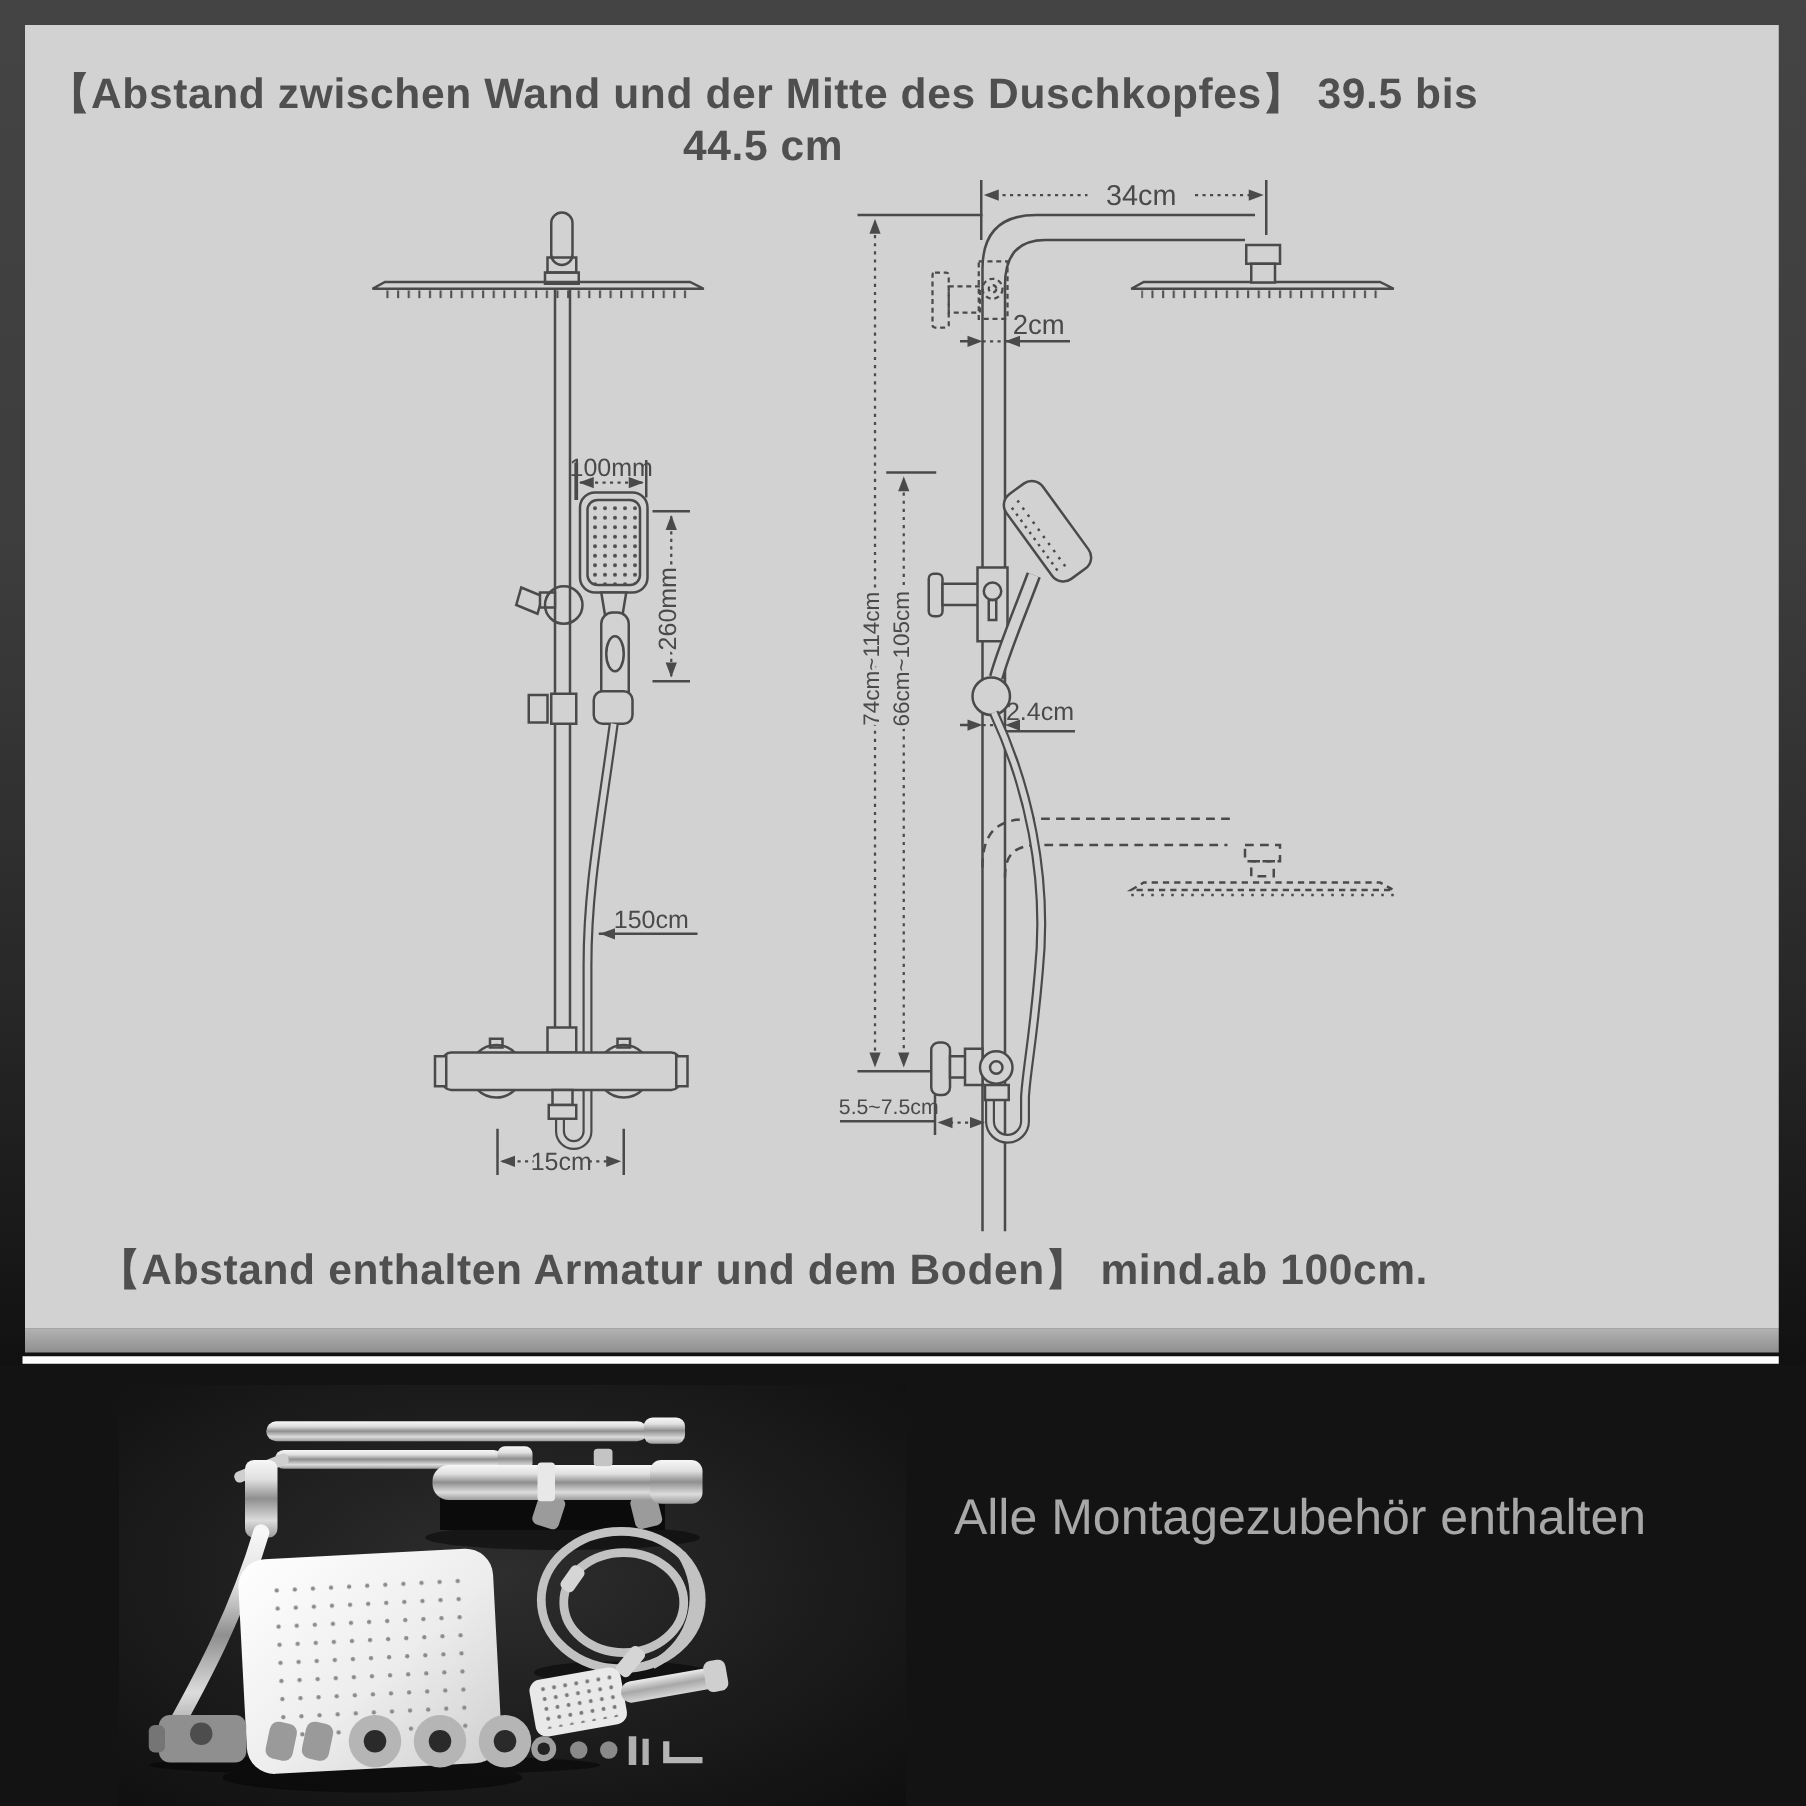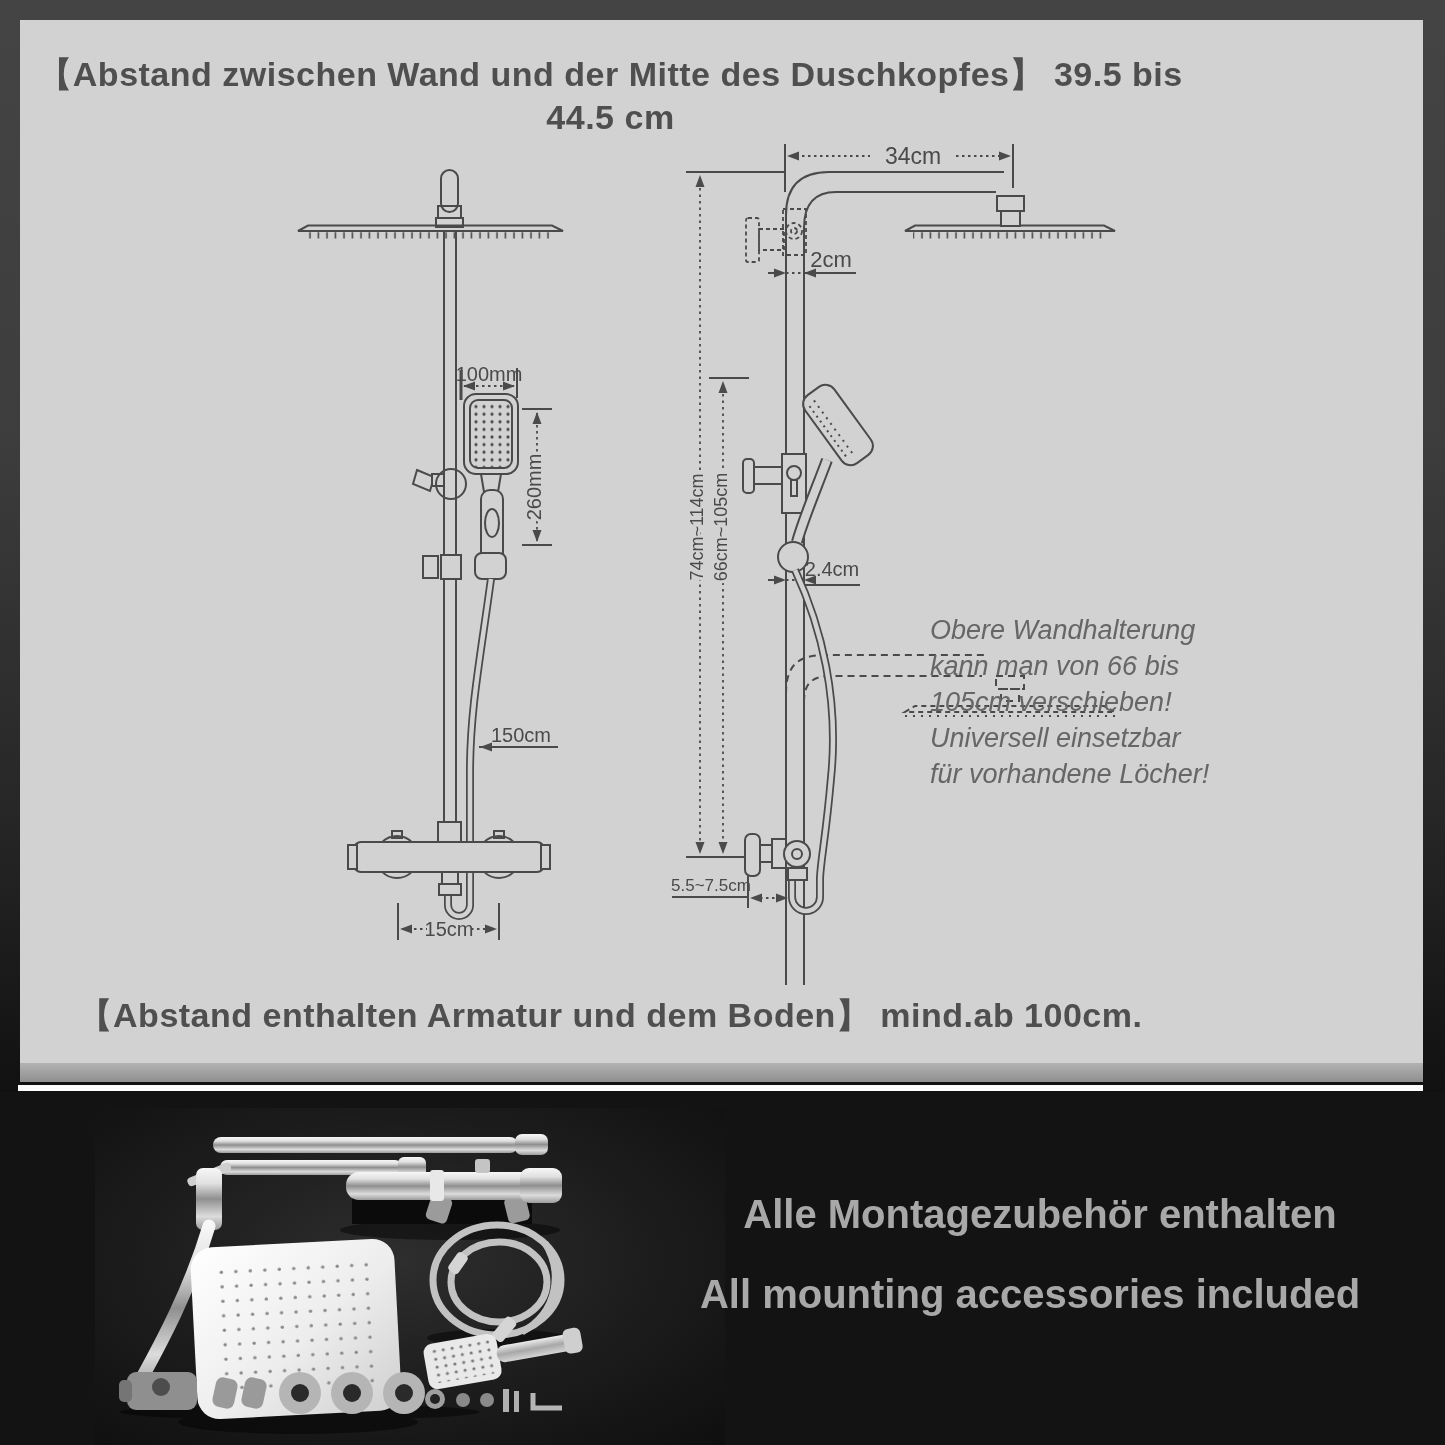--- a/index.html
+++ b/index.html
@@ -13,21 +13,21 @@
     background:linear-gradient(180deg,#b2b2b2,#8f8f8f);}
   .white-line{position:absolute;left:18px;top:1085px;width:1405px;height:6px;background:#fdfdfd;}
   .title{position:absolute;left:20px;width:1181px;text-align:center;
     font-size:34px;font-weight:bold;color:#4f4f4f;letter-spacing:.5px;}
   .title-top{top:52px;}
   .title-bottom{top:993px;}
   .note{position:absolute;left:930px;top:612px;width:300px;
     font-size:27px;font-style:italic;color:#666;line-height:36px;}
   .diagram-svg{position:absolute;left:20px;top:20px;}
   .photo-svg{position:absolute;left:95px;top:1108px;}
-  .footer-line{position:absolute;text-align:center;color:#a8a8a8;font-weight:bold;}
+  .footer-line{position:absolute;text-align:center;color:#a8a8a8;font-weight:normal;}
   .footer-de{left:660px;top:1192px;width:760px;font-size:40px;}
   .footer-en{left:630px;top:1272px;width:800px;font-size:40px;}
   svg text{font-family:"Liberation Sans","DejaVu Sans",sans-serif;fill:#4a4a4a;}
   .halo{paint-order:stroke;stroke:#d2d2d2;stroke-width:6px;}
 </style>
 </head>
 <body>
 
 <div id="stage">
   <div class="top-zone"></div>
@@ -254,27 +254,20 @@
       <text class="halo" transform="translate(703,527) rotate(-90)" text-anchor="middle" font-size="18">74cm~114cm</text>
       <text class="halo" transform="translate(727,527) rotate(-90)" text-anchor="middle" font-size="18">66cm~105cm</text>
       <text x="832" y="576" text-anchor="middle">2.4cm</text>
       <text x="711" y="891" text-anchor="middle" font-size="17">5.5~7.5cm</text>
     </g>
   </svg>
 
   <div class="title title-top">【Abstand zwischen Wand und der Mitte des Duschkopfes】 39.5 bis 44.5 cm</div>
   <div class="title title-bottom">【Abstand enthalten Armatur und dem Boden】 mind.ab 100cm.</div>
 
-  <div class="note">
-    <div>Obere Wandhalterung</div>
-    <div>kann man von 66 bis</div>
-    <div>105cm verschieben!</div>
-    <div>Universell einsetzbar</div>
-    <div>für vorhandene Löcher!</div>
-  </div>
 
   <div class="white-line"></div>
 
   <svg class="photo-svg" width="630" height="337" viewBox="95 1108 630 337">
     <defs>
       <radialGradient id="g-pbg" cx="0.48" cy="0.45" r="0.8">
         <stop offset="0" stop-color="#2e2e2e"></stop>
           <stop offset="0.55" stop-color="#1b1b1b"></stop>
           <stop offset="1" stop-color="#0d0d0d"></stop>
       </radialGradient>
@@ -370,14 +363,13 @@
         <circle cx="435" cy="1399" r="5" fill="#222"></circle>
       <circle cx="463" cy="1400" r="7" fill="#8a8a8a"></circle>
       <circle cx="487" cy="1400" r="7" fill="#8a8a8a"></circle>
       <rect x="503" y="1389" width="6" height="23" fill="#b0b0b0"></rect>
       <rect x="514" y="1391" width="5" height="21" fill="#b0b0b0"></rect>
       <path d="M533,1393 L533,1408 L562,1408" stroke="#b5b5b5" stroke-width="5" fill="none"></path>
     </g>
   </svg>
 
   <div class="footer-line footer-de">Alle Montagezubehör enthalten</div>
-  <div class="footer-line footer-en">All mounting accessories included</div>
 </div>
 
 </body></html>

